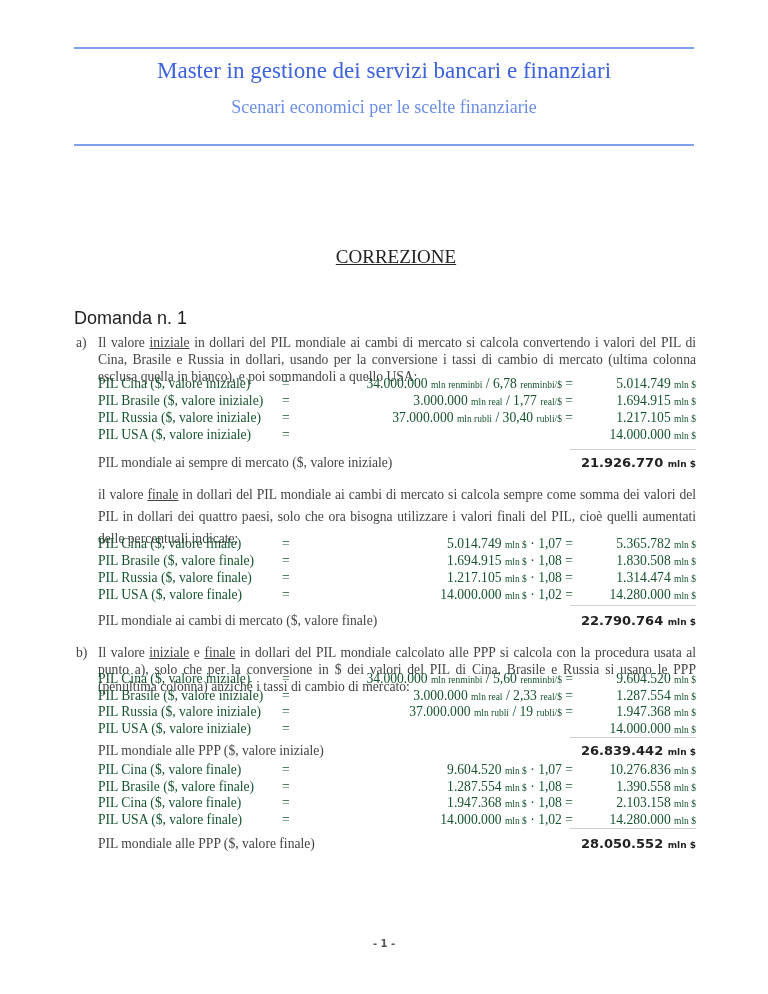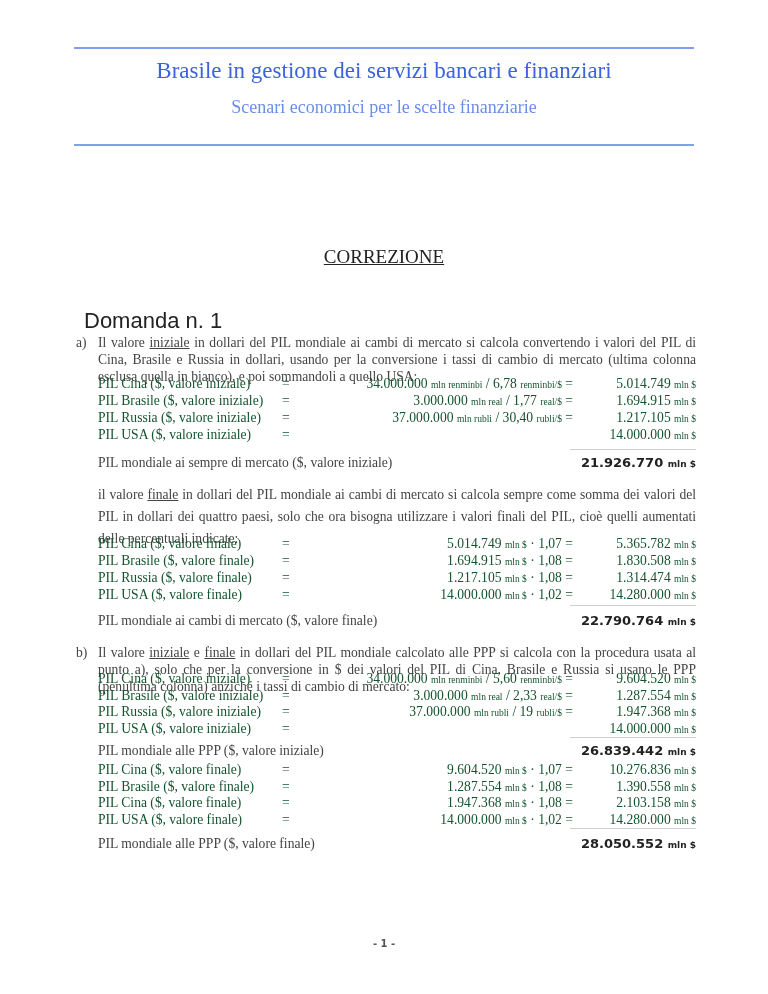--- a/index.html
+++ b/index.html
@@ -3,22 +3,22 @@
 <meta charset="utf-8">
 <style>
   * { box-sizing: border-box; margin: 0; padding: 0; }
   html, body { width: 768px; height: 994px; background: #ffffff; }
   body { font-family: "DejaVu Serif", "Liberation Serif", serif; color: #333; position: relative; overflow: hidden; }
   .page { position: absolute; left: 0; top: 0; width: 768px; height: 994px; }
   .hr-blue { position: absolute; left: 74px; width: 620px; height: 2px; background: #7fa0ec; }
   .header-title { position: absolute; left: 74px; top: 58px; width: 620px; text-align: center; font-family: "Liberation Serif", serif; font-size: 23px; color: #3c62de; }
   .header-sub { position: absolute; left: 74px; top: 97px; width: 620px; text-align: center; font-family: "Liberation Serif", serif; font-size: 18px; color: #6a8ee6; }
   .doc-title { position: absolute; left: 74px; top: 218px; width: 620px; text-align: center; font-family: "Liberation Serif", serif; font-size: 19px; color: #222; }
-  .doc-sub { position: absolute; left: 74px; top: 246px; width: 620px; text-align: center; font-family: "Liberation Serif", serif; font-size: 19px; color: #222; text-decoration: underline; }
-  .section-h { position: absolute; left: 74px; top: 308px; font-family: "Liberation Sans", sans-serif; font-size: 22px; color: #222; margin-left: 10px; }
+  .doc-sub { position: absolute; left: 86px; top: 246px; width: 620px; text-align: center; font-family: "Liberation Serif", serif; font-size: 19px; color: #222; text-decoration: underline; }
+  .section-h { position: absolute; left: 74px; top: 308px; font-family: "Liberation Sans", sans-serif; font-size: 18px; color: #222; }
   .para { position: absolute; left: 76px; width: 620px; font-family: "Liberation Serif", serif; font-size: 13.6px; line-height: 17px; color: #444; text-align: justify; }
   .para .lbl { position: absolute; left: 0; top: 0; }
   .para .txt { margin-left: 22px; display: block; }
   .para2 { position: absolute; left: 98px; width: 598px; font-family: "Liberation Serif", serif; font-size: 13.6px; line-height: 22px; color: #444; text-align: justify; }
   u { text-decoration: underline; }
   .row { position: absolute; left: 98px; width: 598px; height: 17px; font-family: "Liberation Serif", serif; font-size: 13.6px; color: #14532d; white-space: nowrap; }
   .row .c-label { position: absolute; left: 0; top: 0; }
   .row .c-eq { position: absolute; left: 184px; top: 0; }
   .row .c-calc { position: absolute; right: 123px; top: 0; text-align: right; }
   .row .c-res { position: absolute; right: 0; top: 0; text-align: right; }
@@ -29,21 +29,21 @@
   .total .t-val { position: absolute; right: 0; top: 0; font-family: "DejaVu Sans", sans-serif; font-weight: bold; font-size: 13px; color: #222; }
   .total .t-val .small { font-size: 9px; }
   .footer { position: absolute; left: 0; top: 938px; width: 768px; text-align: center; font-family: "DejaVu Sans", sans-serif; font-size: 10px; font-weight: bold; color: #555; }
 </style>
 </head>
 <body>
 
 <div class="page">
 
   <div class="hr-blue" style="top:47px;"></div>
-  <div class="header-title">Brasile in gestione dei servizi bancari e finanziari</div>
+  <div class="header-title">Master in gestione dei servizi bancari e finanziari</div>
   <div class="header-sub">Scenari economici per le scelte finanziarie</div>
   <div class="hr-blue" style="top:144px;"></div>
 
   <div class="doc-sub">CORREZIONE</div>
 
   <div class="section-h">Domanda n. 1</div>
 
   <div class="para" style="top:334px;">
     <span class="lbl">a)</span>
     <span class="txt"><span>Il valore </span><u>iniziale</u><span> in dollari del PIL mondiale ai cambi di mercato si calcola convertendo i valori del PIL di Cina, Brasile e Russia in dollari, usando per la conversione i tassi di cambio di mercato (ultima colonna esclusa quella in bianco), e poi sommandoli a quello USA:</span></span>

